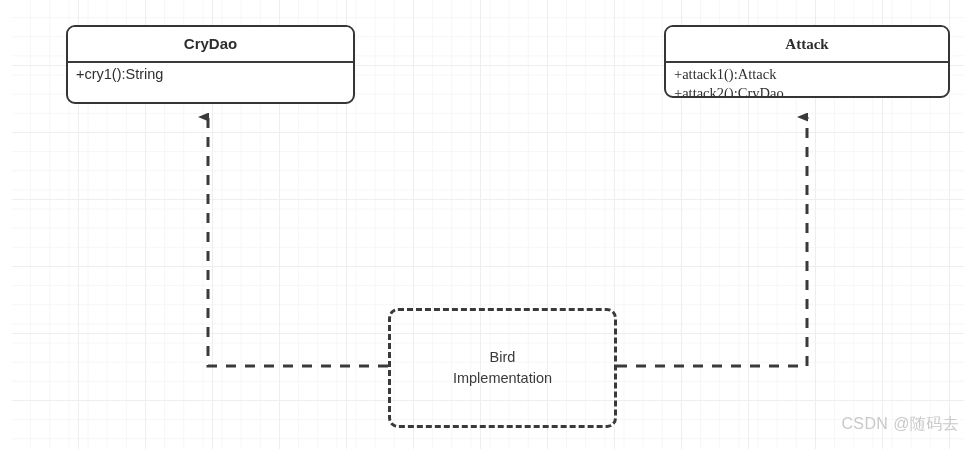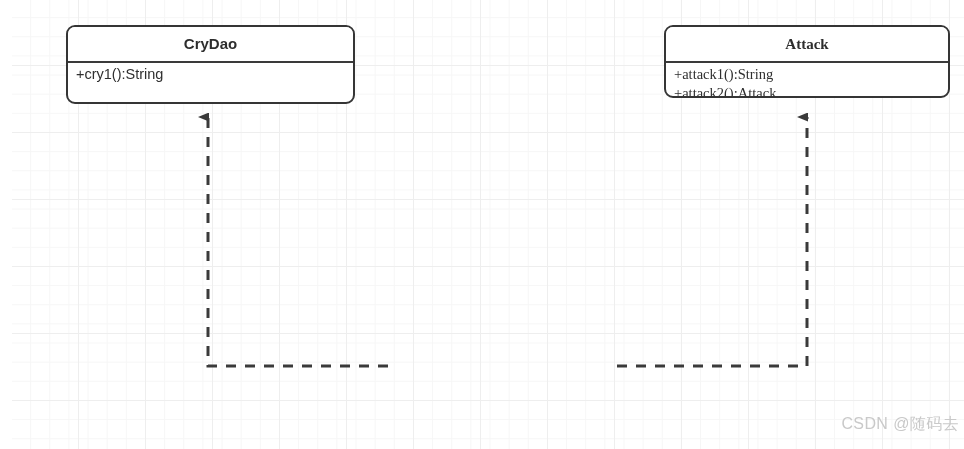--- a/index.html
+++ b/index.html
@@ -127,21 +127,25 @@
   <div class="uml-class" id="class-crydao">
     <div class="uml-header">CryDao</div>
     <div class="uml-body">
       <div class="uml-method">+cry1():String</div>
     </div>
   </div>
 
   <div class="uml-class" id="class-attack">
     <div class="uml-header">Attack</div>
     <div class="uml-body">
-      <div class="uml-method">+attack1():String</div>
-      <div class="uml-method">+attack2():Attack</div>
+      <div class="uml-method">+attack1():Attack</div>
+      <div class="uml-method">+attack2():CryDao</div>
     </div>
   </div>
 
+  <div id="impl-box">
+    <div id="impl-label">Bird
+Implementation</div>
+  </div>
 
   <div id="watermark">CSDN @随码去</div>
 
 </div>
 
 </body></html>

